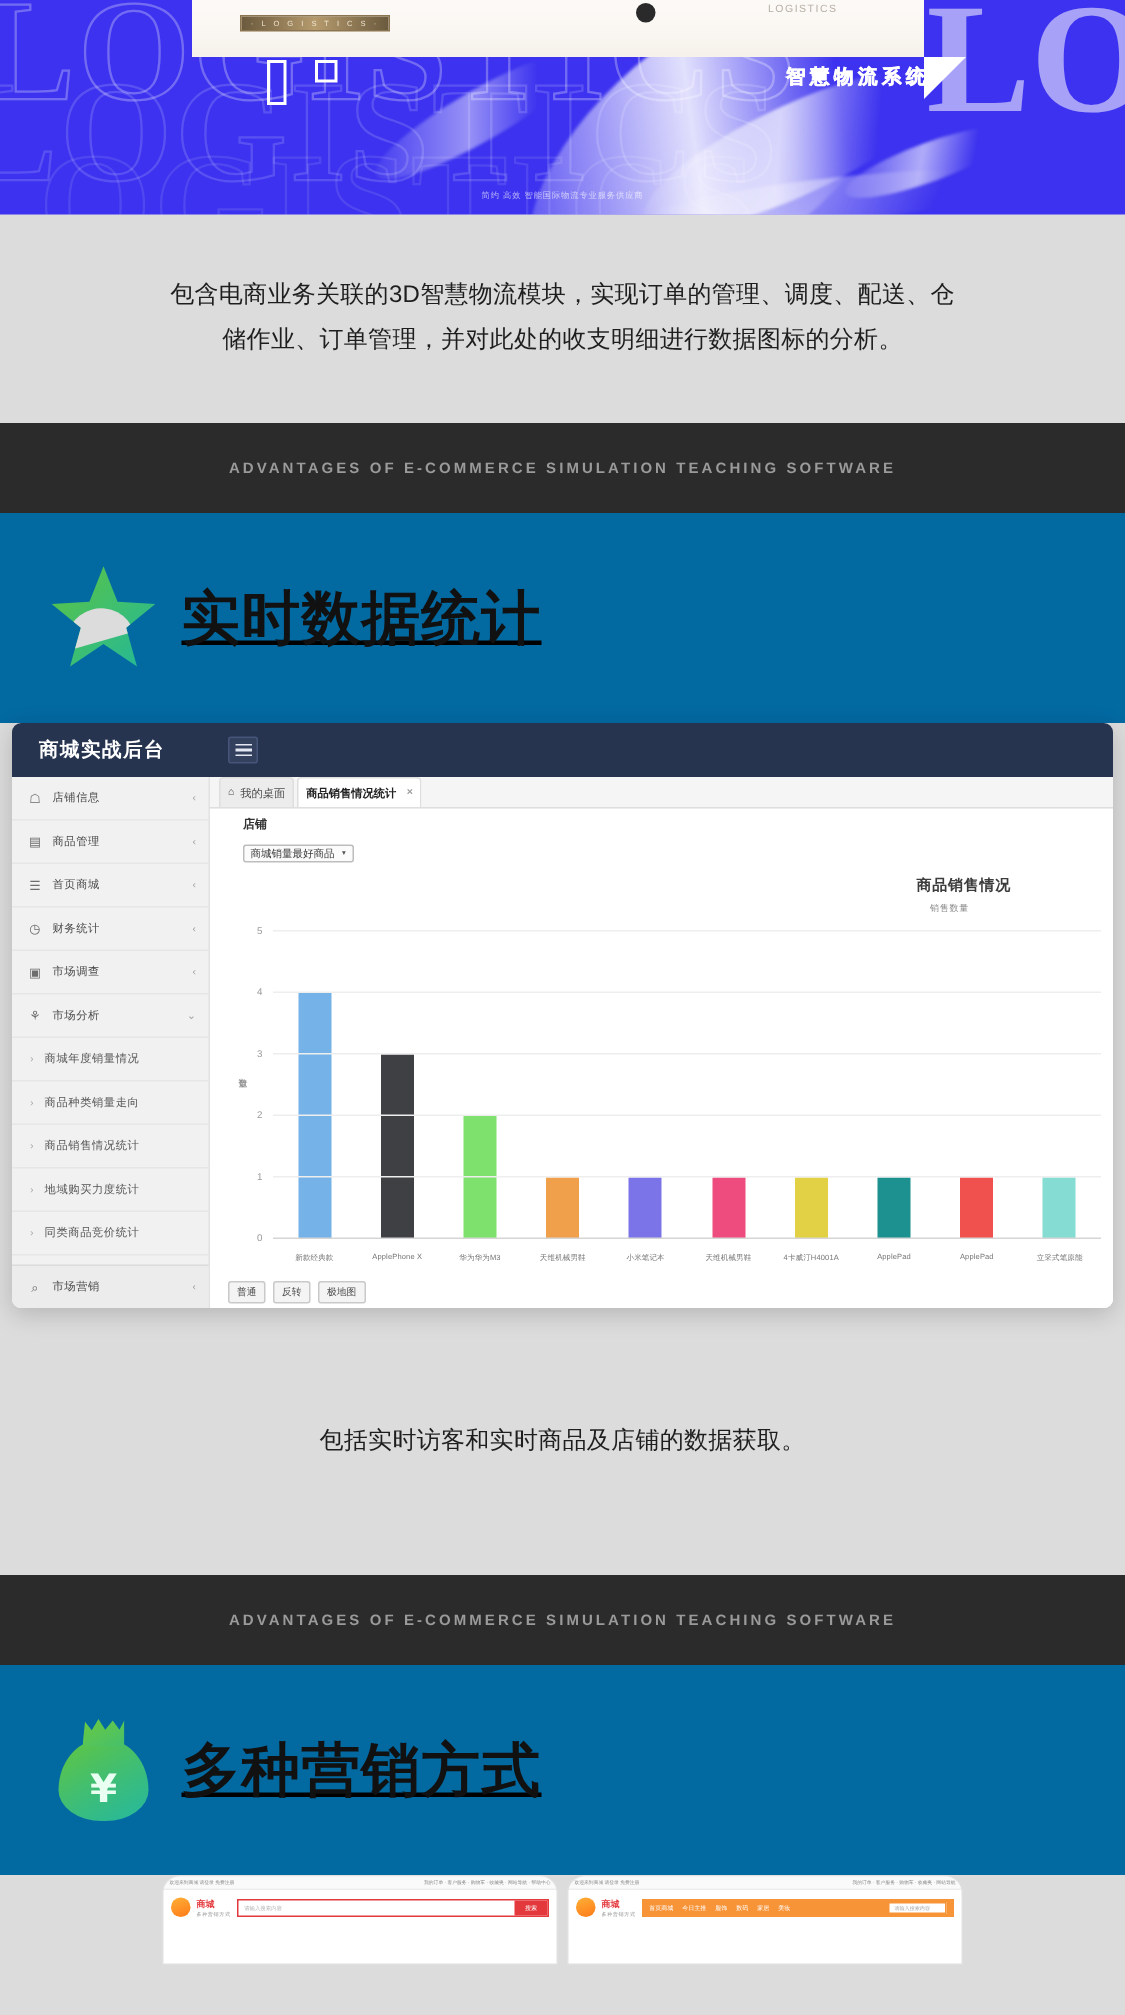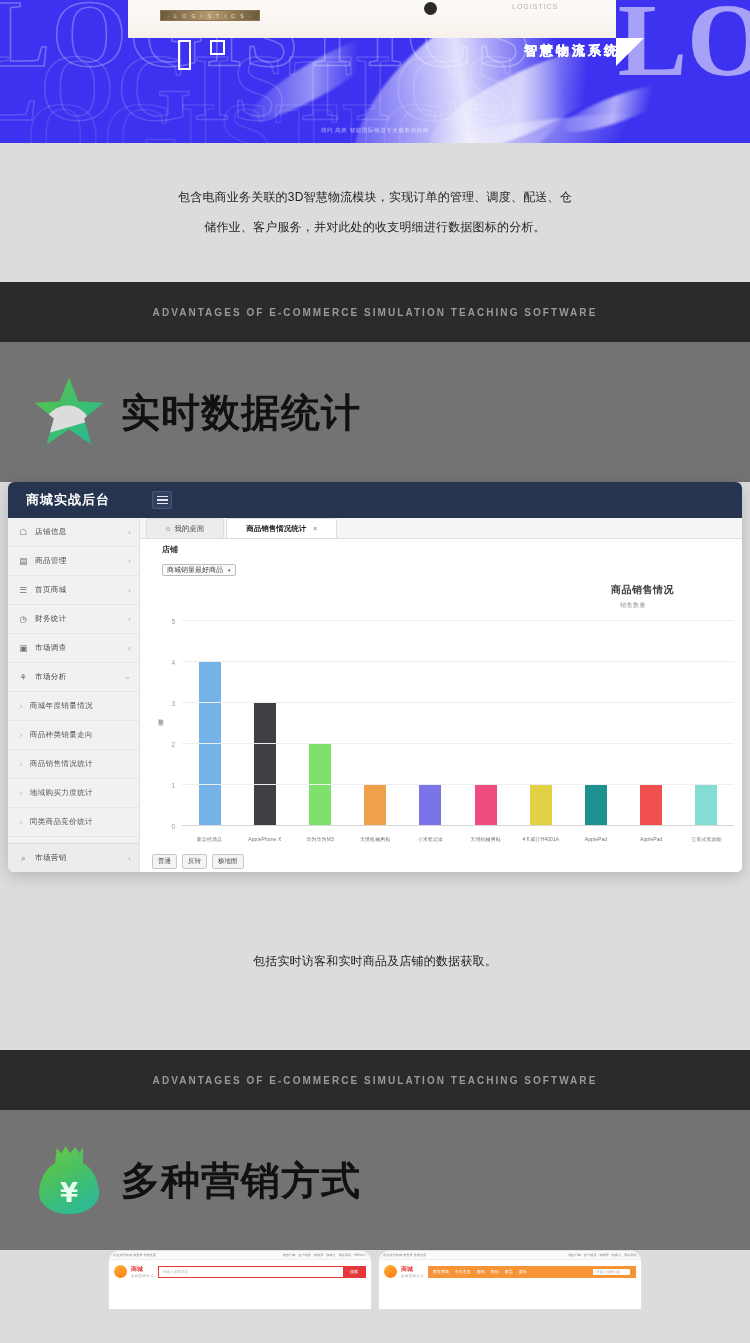--- a/index.html
+++ b/index.html
@@ -109,21 +109,21 @@
     font-size: 5.5px;
     letter-spacing: 0.6px;
     color: rgba(255,255,255,0.62);
   }
 
   
   .desc {
     background: #dcdcdc;
     text-align: center;
     color: #1e1e1e;
-    font-size: 12px;
+    font-size: 16px;
     line-height: 30px;
     letter-spacing: 0.2px;
     font-weight: 500;
   }
   .desc-1 { padding: 39px 68px 40px 68px; }
   .desc-2 { padding: 74px 60px 74px 60px; }
 
   
   .ribbon {
     background: #2b2b2b;
@@ -134,24 +134,25 @@
   }
   .ribbon span {
     color: #9a9a9a;
     font-size: 10px;
     letter-spacing: 2.05px;
     font-weight: 600;
   }
 
   
   .head-row {
-    background: #737373;
+    background: #0369a1;
     display: flex;
     align-items: center;
     padding: 34px 0 34px 33px;
+    text-decoration: underline;
   }
   .head-icon { width: 72px; height: 72px; flex: 0 0 72px; position: relative; }
   .head-title {
     margin-left: 16px;
     font-size: 39px;
     font-weight: 700;
     color: #111;
     letter-spacing: 1px;
     line-height: 1;
   }
@@ -247,21 +248,21 @@
     background: #f5f5f5;
     border-bottom: 1px solid #dedede;
     display: flex;
     align-items: flex-end;
     padding-left: 6px;
     flex: 0 0 21px;
   }
   .tab {
     height: 20px;
     display: flex; align-items: center;
-    padding: 0 19px;
+    padding: 0 5px;
     font-size: 7.5px;
     color: #4f4f4f;
     border: 1px solid #dedede;
     border-bottom: none;
     background: #ececec;
     margin-right: 2px;
     border-radius: 3px 3px 0 0;
   }
   .tab.active { background: #ffffff; color: #222; font-weight: 700; }
   .tab .home { margin-right: 4px; font-size: 7px; }
@@ -458,21 +459,21 @@
 
   <div class="banner-glyph bg1"></div>
   <div class="banner-glyph bg2"></div>
 
   <div class="banner-cn">智慧物流系统</div>
   <div class="banner-foot">简约 高效 智能国际物流专业服务供应商</div>
 </div>
 
 <div class="desc desc-1">
   <div>包含电商业务关联的3D智慧物流模块，实现订单的管理、调度、配送、仓</div>
-  <div>储作业、客户服务，并对此处的收支明细进行数据图标的分析。</div>
+  <div>储作业、订单管理，并对此处的收支明细进行数据图标的分析。</div>
 </div>
 
 <div class="ribbon">
   <span>ADVANTAGES OF E-COMMERCE SIMULATION TEACHING SOFTWARE</span>
 </div>
 
 <div class="head-row">
   <div class="head-icon">
     <div class="star">
         <div class="star-swish"></div>

